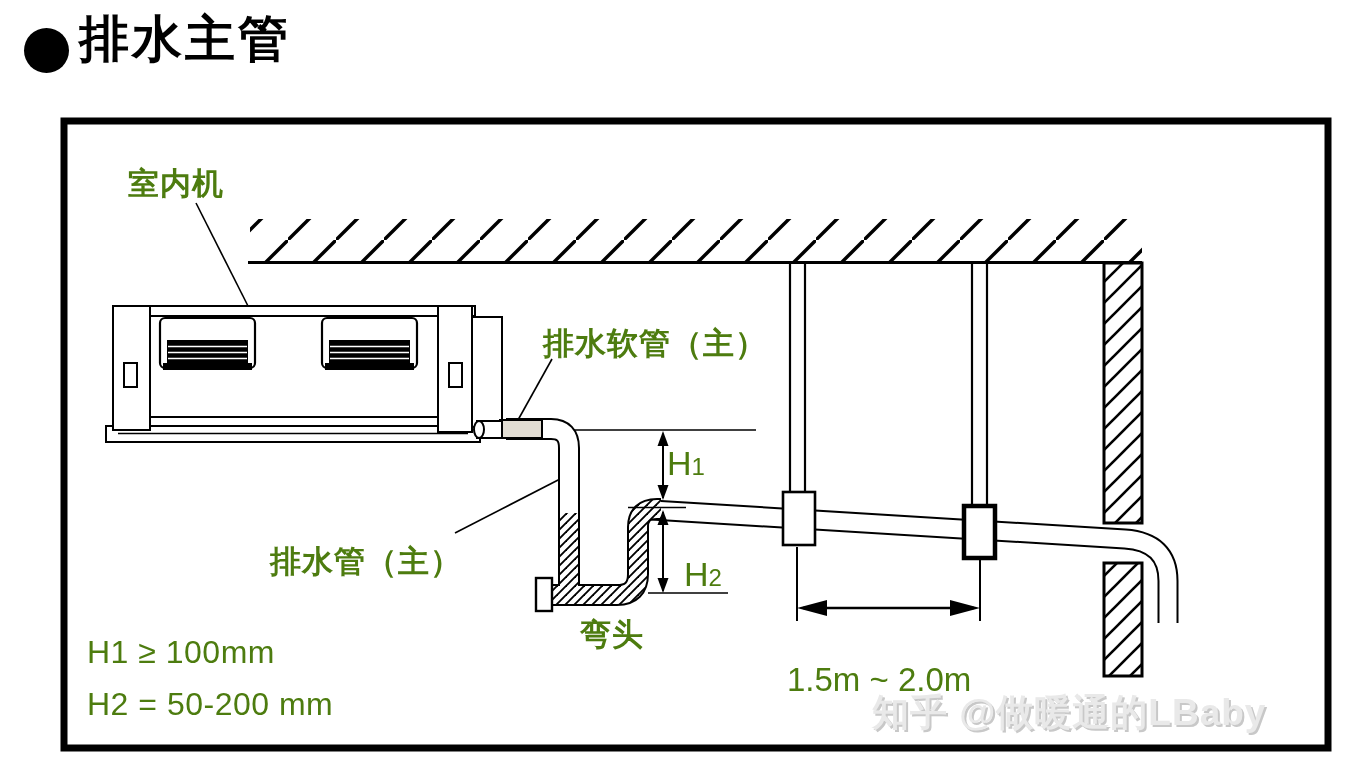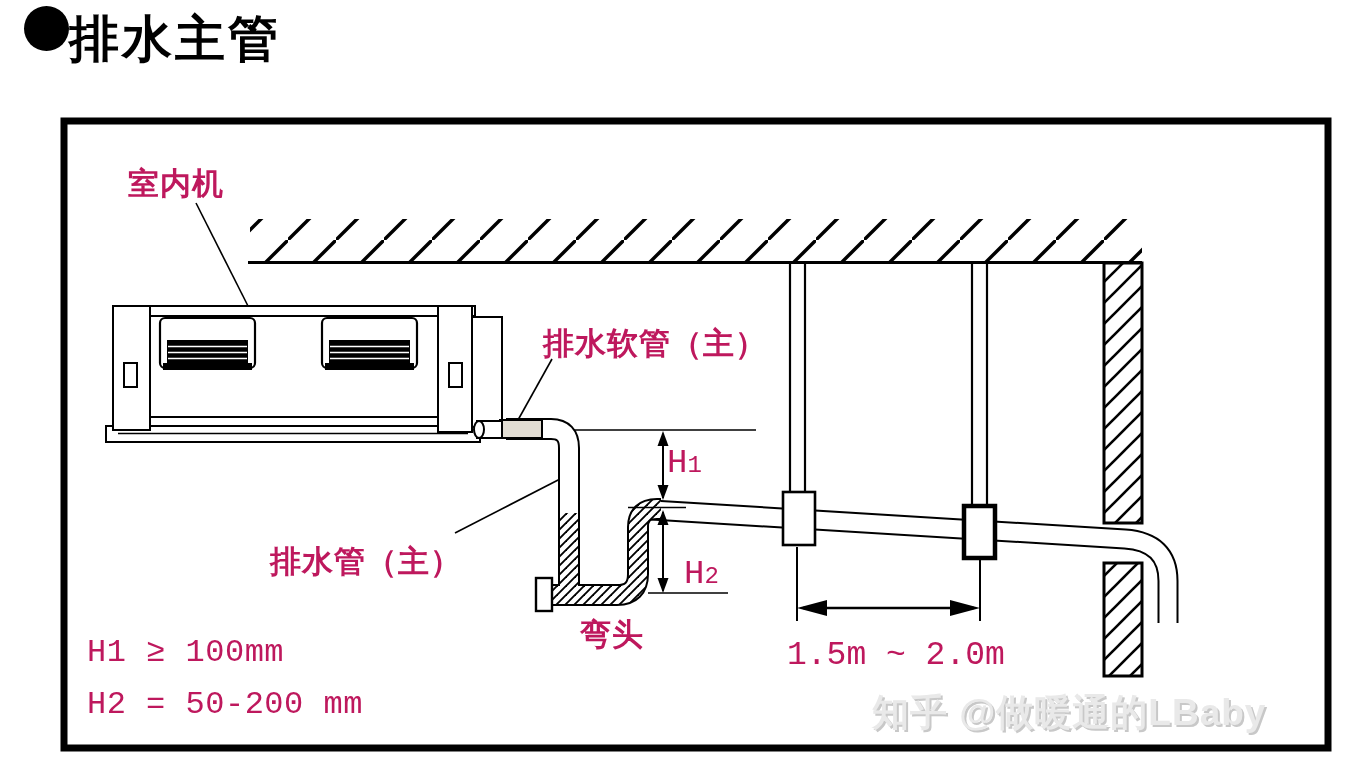--- a/index.html
+++ b/index.html
@@ -1,25 +1,25 @@
 <!DOCTYPE html>
 <html><head>
 <meta charset="utf-8">
 <style>
   html,body{margin:0;padding:0;background:#fff;}
   #stage{position:relative;width:1362px;height:778px;background:#ffffff;overflow:hidden;
          font-family:"Liberation Sans","DejaVu Sans",sans-serif;color:#000;}
   #diagram-svg{position:absolute;left:0;top:0;}
-  .lbl{position:absolute;white-space:nowrap;color:#be185d;font-family:Liberation Mono, monospace;}
+  .lbl{position:absolute;white-space:nowrap;color:#4d7c0f;}
   .cjk{font-weight:700;font-size:31px;letter-spacing:1px;}
   .formula{font-weight:400;font-size:32px;letter-spacing:0.5px;}
   .dimlbl{font-weight:400;font-size:33px;}
   .hdim{font-weight:400;font-size:34px;}
   .hdim .sub{font-size:24px;}
-  #title{position:absolute;left:24px;top:6px;display:flex;align-items:flex-start;}
+  #title{position:absolute;left:24px;top:6px;display:flex;align-items:flex-end;gap:10px;}
   #title .bullet{width:45px;height:45px;border-radius:50%;background:#000;flex:0 0 auto;}
   #title .ttext{font-size:50px;font-weight:800;letter-spacing:3px;}
   #watermark{position:absolute;left:872px;top:688px;font-size:37px;font-weight:700;
              color:#e9e9e9;text-shadow:2px 2px 0 #c8c8c8;letter-spacing:1px;z-index:5;}
 </style>
 </head>
 <body>
 
 <div id="stage">
 
@@ -151,19 +151,19 @@
   </svg>
 
   <div class="lbl cjk" style="left:128px;top:163px;">室内机</div>
   <div class="lbl cjk" style="left:270px;top:541px;">排水管（主）</div>
   <div class="lbl cjk" style="left:543px;top:323px;">排水软管（主）</div>
   <div class="lbl cjk" style="left:580px;top:614px;">弯头</div>
 
   <div class="lbl hdim" style="left:667px;top:444px;"><span>H</span><span class="sub">1</span></div>
   <div class="lbl hdim" style="left:684px;top:555px;"><span>H</span><span class="sub">2</span></div>
 
-  <div class="lbl dimlbl" style="left:787px;top:637px;text-align:center;">1.5m ~ 2.0m</div>
+  <div class="lbl dimlbl" style="left:787px;top:661px;text-align:center;">1.5m ~ 2.0m</div>
 
   <div class="lbl formula" style="left:87px;top:634px;">H1 ≥ 100mm</div>
   <div class="lbl formula" style="left:87px;top:686px;">H2 = 50-200 mm</div>
 
   <div id="watermark">知乎 @做暖通的LBaby</div>
 </div>
 
 </body></html>

